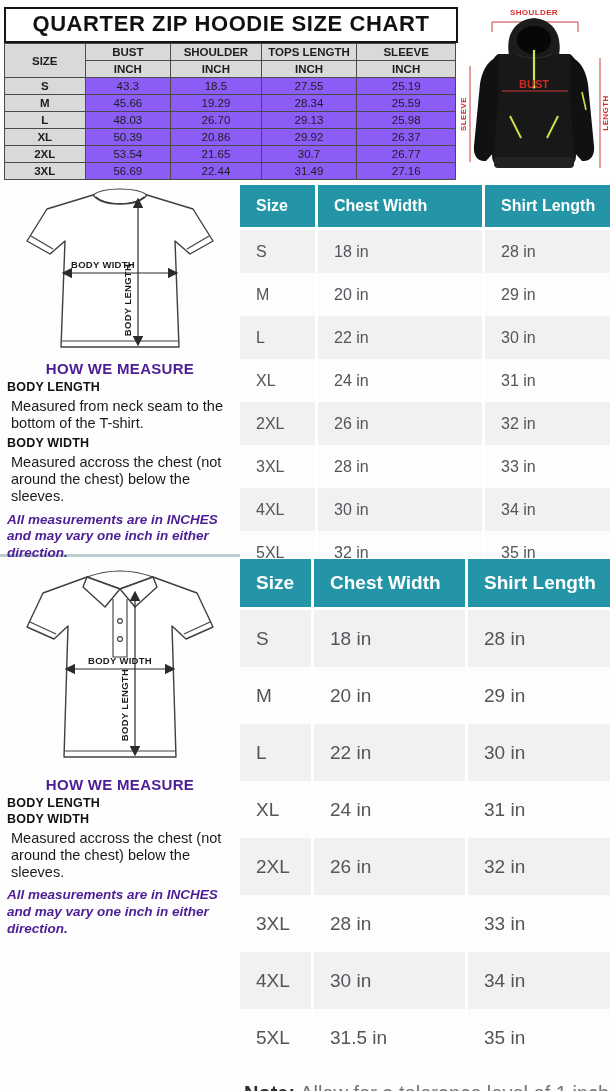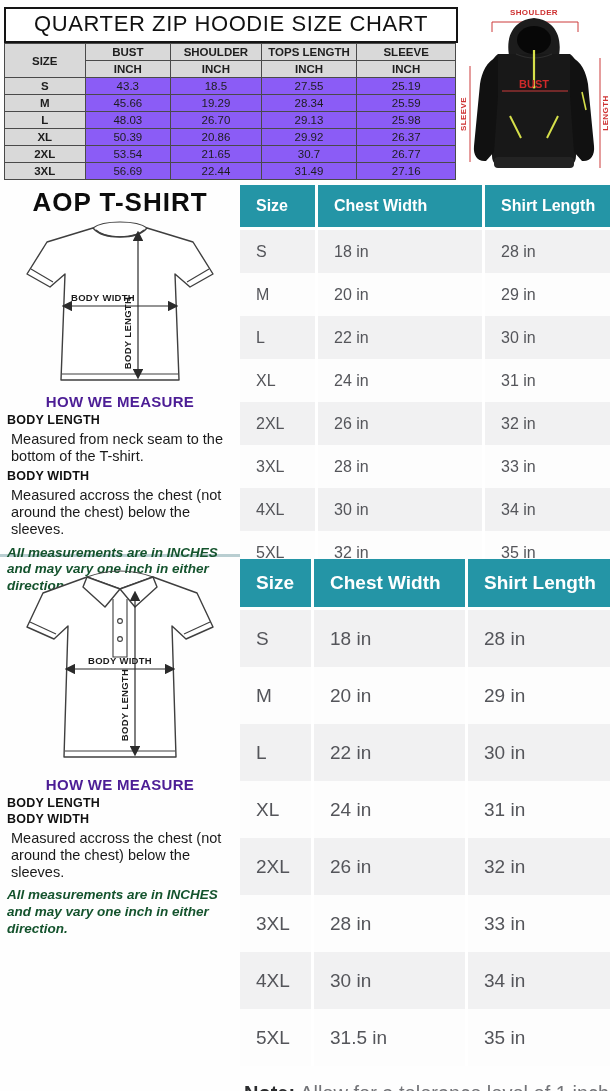--- a/index.html
+++ b/index.html
@@ -2,21 +2,21 @@
 <html><head>
 <meta charset="utf-8">
 <style>
   html,body { margin:0; padding:0; background:#fff; }
   body { width:610px; font-family:"Liberation Sans", sans-serif; }
   .page { width:610px; height:1091px; overflow:hidden; background:#fefefe; position:relative; }
 
   
   .top-section { display:flex; height:183px; }
   .hoodie-left { width:458px; box-sizing:border-box; padding:7px 0 0 4px; }
-  .hoodie-title { border:2px solid #141414; font-weight:normal; font-size:22px; letter-spacing:0.6px;
+  .hoodie-title { border:2px solid #141414; font-weight:bold; font-size:22px; letter-spacing:0.6px;
                   text-align:center; padding:2px 0 4px; color:#111; background:#fff; }
   .hoodie-table { width:452px; border-collapse:collapse; table-layout:fixed; text-align:center;
                   font-size:11.5px; color:#1d1d1d; margin-top:0; }
   .hoodie-table th, .hoodie-table td { border:1px solid #4a4a4a; height:16px; padding:0 2px; }
   .hoodie-table th { background:#d9d9d9; font-weight:bold; }
   .hoodie-table td.size-cell { background:#d9d9d9; font-weight:bold; }
   .hoodie-table td { background:#8b5cf6; }
   .col-size { width:80px; } .col-b { width:85px; } .col-sh { width:90px; } .col-tl { width:95px; } .col-sl { width:98px; }
   .hoodie-right { width:152px; background:#fff; }
 
@@ -25,21 +25,21 @@
   .tshirt-section { height:371px; }
   .polo-section { height:537px; border-top:3px solid #b9ced1; }
   .left-col { width:240px; box-sizing:border-box; padding:2px 7px 0 7px; text-align:center; }
   .section-title { font-size:26px; font-weight:bold; letter-spacing:1px; color:#0c0c0c; margin:2px 0 0 0; }
   .polo-section .section-title { font-size:28px; margin-top:14px; }
   .garment-svg { display:block; margin:0 auto; }
   .measure-heading { font-size:15px; font-weight:bold; color:#4c1d95; margin:3px 0 3px 0; letter-spacing:0.3px; }
   .measure-block { text-align:left; }
   .mlabel { font-weight:bold; font-size:12.5px; color:#111; margin:2px 0 0 0; letter-spacing:0.2px; }
   .mtext { font-size:14.5px; color:#1a1a1a; line-height:1.18; margin:4px; }
-  .disclaimer { font-size:13.5px; font-weight:bold; font-style:italic; color:#14532d; line-height:1.25; margin:6px 0 0 0; text-align:left; }
+  .disclaimer { font-size:13.5px; font-weight:bold; font-style:italic; color:#4c1d95; line-height:1.25; margin:6px 0 0 0; text-align:left; }
 
   
   .right-col { flex:1; box-sizing:border-box; padding-top:2px; }
   .size-table { border-collapse:separate; border-spacing:0; width:370px; table-layout:fixed; color:#54555a; }
   .size-table th { background:#2495a6; color:#fff; font-weight:bold; text-align:left;
                    border-right:3px solid #fff; border-bottom:3px solid #fff; }
   .size-table th:last-child, .size-table td:last-child { border-right:none; }
   .size-table td { border-right:3px solid #fff; text-align:left; }
   .size-table tbody tr:nth-child(odd) td { background:#f1f1f2; }
   .size-table tbody tr:nth-child(even) td { background:#fdfdfd; }
@@ -172,21 +172,20 @@
         <text class="rlab" transform="rotate(-90 8 114)" x="8" y="114" text-anchor="middle">SLEEVE</text>
 
         <line class="rline" x1="142" y1="58" x2="142" y2="168"></line>
         <text class="rlab" transform="rotate(-90 150 113)" x="150" y="113" text-anchor="middle">LENGTH</text>
       </svg>
     </div>
   </div>
 
   <div class="section tshirt-section">
     <div class="left-col">
-      <h2 class="section-title">AOP T-SHIRT</h2>
 
       <svg class="garment-svg" viewBox="0 0 226 172" width="226" height="172">
         <defs>
           <marker id="arw-t" markerWidth="9" markerHeight="9" refX="7" refY="4.5" orient="auto-start-reverse">
             <path d="M0,0 L9,4.5 L0,9 Z" fill="#2b2b2b"></path>
           </marker>
         </defs>
         <g>
           <path class="outline" d="M86,10 L40,24 L20,56 L43,69 L58,56 L54,162 L172,162 L168,56 L183,69 L206,56 L186,24 L140,10 C130,22 96,22 86,10 Z"></path>
           <path class="thin" d="M86,10 C96,2 130,2 140,10"></path>

